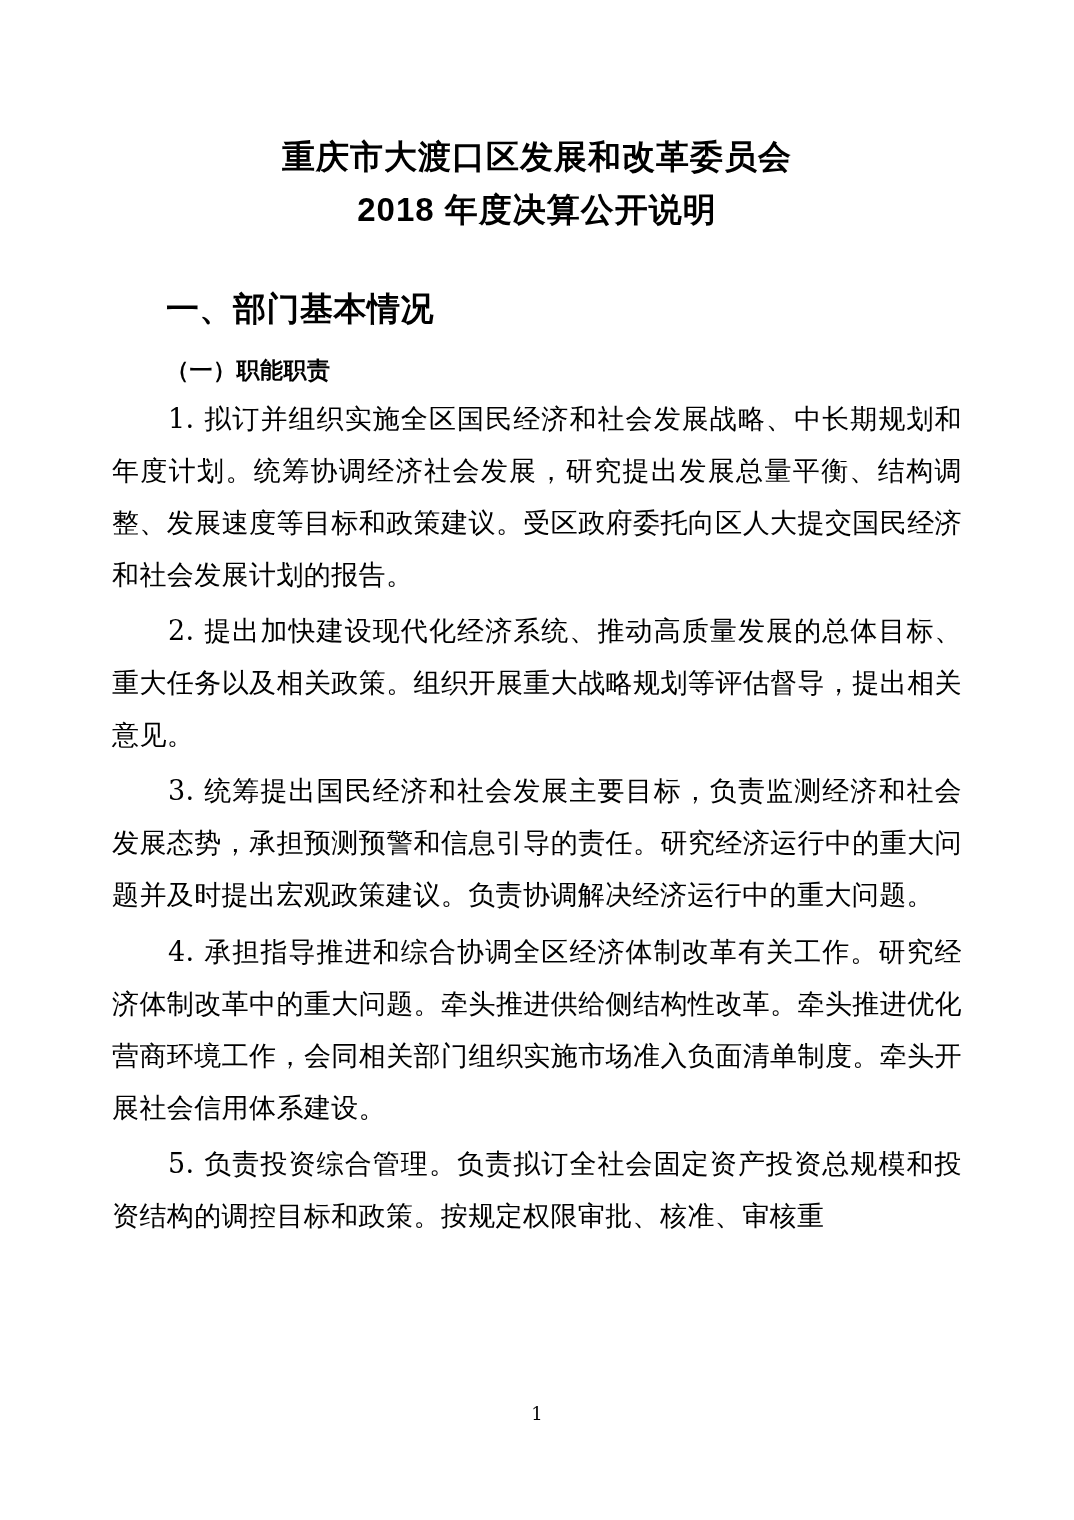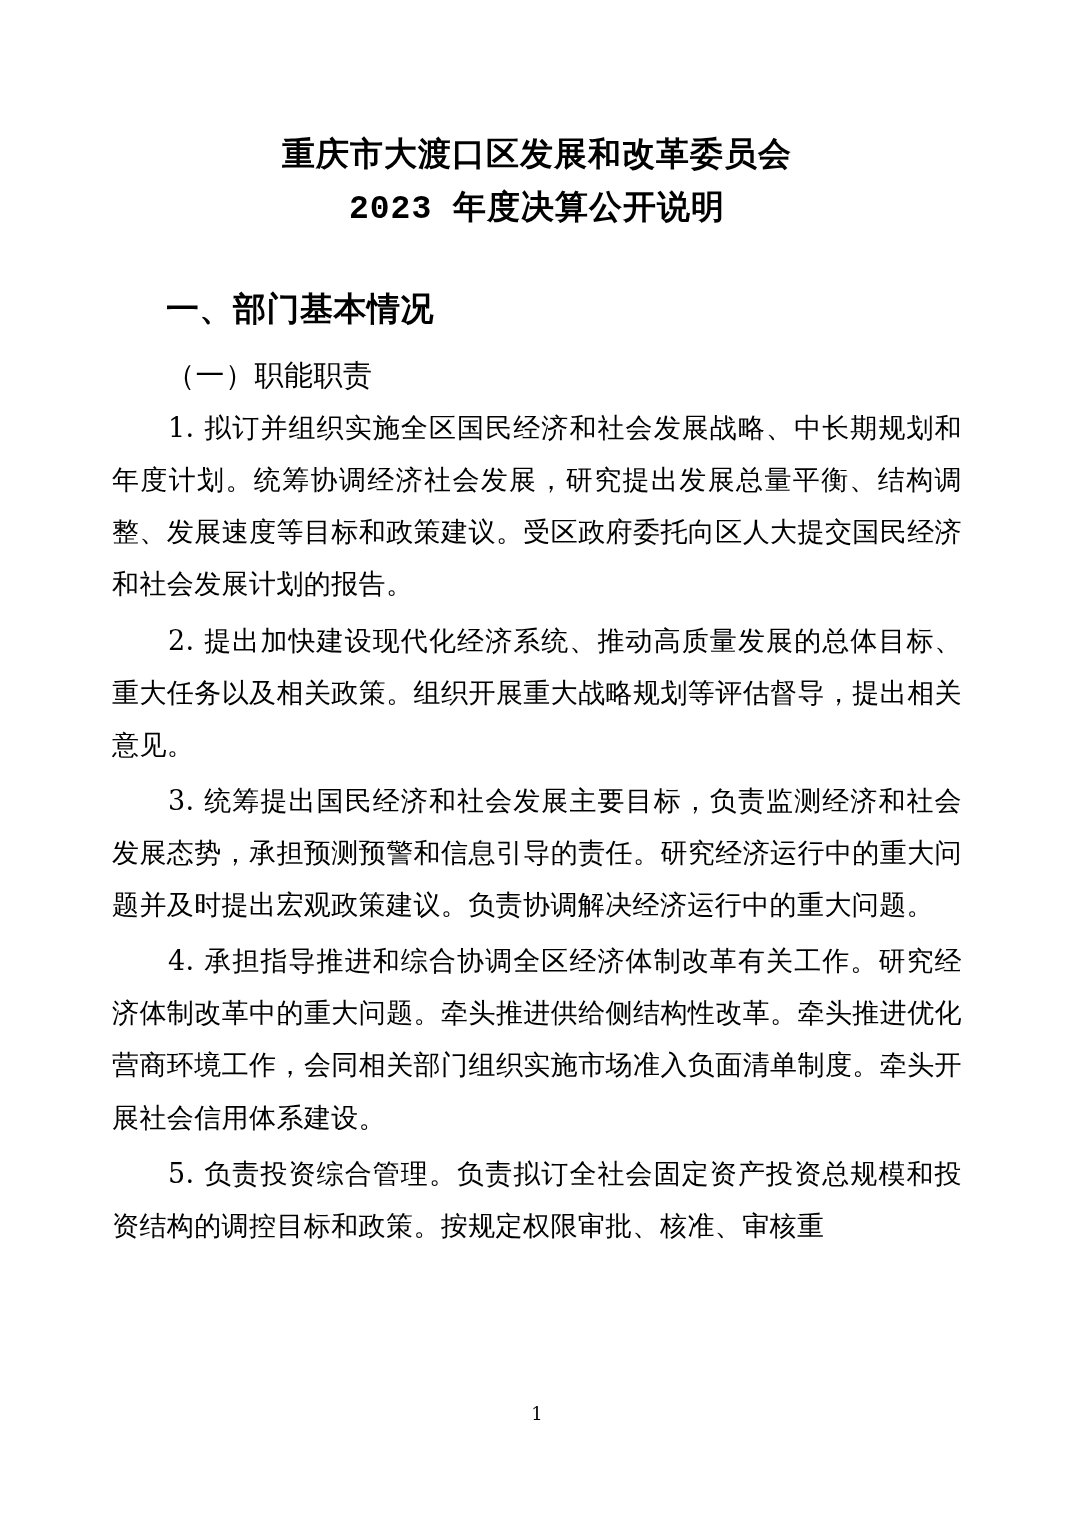--- a/index.html
+++ b/index.html
@@ -17,43 +17,43 @@
   }
   .page {
     position: relative;
     width: 1074px;
     height: 1520px;
     box-sizing: border-box;
     padding: 130px 112px 0 112px;
   }
   .doc-title {
     text-align: center;
-    font-family: Liberation Mono, monospace;
+    font-family: Liberation Sans, sans-serif;
     font-weight: bold;
     font-size: 33px;
     line-height: 1.62;
     letter-spacing: 1px;
     margin: 0;
   }
   .doc-title .line2 {
     display: block;
   }
   .section-heading {
     font-family: "DejaVu Sans", "Liberation Sans", sans-serif;
     font-weight: bold;
     font-size: 33px;
     line-height: 1.6;
     margin: 46px 0 0 0;
     text-indent: 54px;
     letter-spacing: 0.5px;
   }
   .sub-heading {
     font-family: "DejaVu Serif", "Liberation Serif", serif;
-    font-weight: normal;
-    font-size: 29px;
+    font-weight: bold;
+    font-size: 23px;
     line-height: 1.6;
     margin: 16px 0 0 0;
     text-indent: 54px;
     letter-spacing: 0.5px;
   }
   .para {
     font-family: "DejaVu Serif", "Liberation Serif", serif;
     font-size: 27px;
     line-height: 1.93;
     margin: 4px 0 0 0;
@@ -73,21 +73,21 @@
     color: #000;
   }
 </style>
 </head>
 <body>
 
 <div class="page">
 
   <h1 class="doc-title">
     <span>重庆市大渡口区发展和改革委员会</span>
-    <span class="line2">2023 年度决算公开说明</span>
+    <span class="line2">2018 年度决算公开说明</span>
   </h1>
 
   <h2 class="section-heading">一、部门基本情况</h2>
 
   <h3 class="sub-heading">（一）职能职责</h3>
 
   <p class="para">1. 拟订并组织实施全区国民经济和社会发展战略、中长期规划和年度计划。统筹协调经济社会发展，研究提出发展总量平衡、结构调整、发展速度等目标和政策建议。受区政府委托向区人大提交国民经济和社会发展计划的报告。</p>
   <p class="para">2. 提出加快建设现代化经济系统、推动高质量发展的总体目标、重大任务以及相关政策。组织开展重大战略规划等评估督导，提出相关意见。</p>
   <p class="para">3. 统筹提出国民经济和社会发展主要目标，负责监测经济和社会发展态势，承担预测预警和信息引导的责任。研究经济运行中的重大问题并及时提出宏观政策建议。负责协调解决经济运行中的重大问题。</p>
   <p class="para">4. 承担指导推进和综合协调全区经济体制改革有关工作。研究经济体制改革中的重大问题。牵头推进供给侧结构性改革。牵头推进优化营商环境工作，会同相关部门组织实施市场准入负面清单制度。牵头开展社会信用体系建设。</p>

